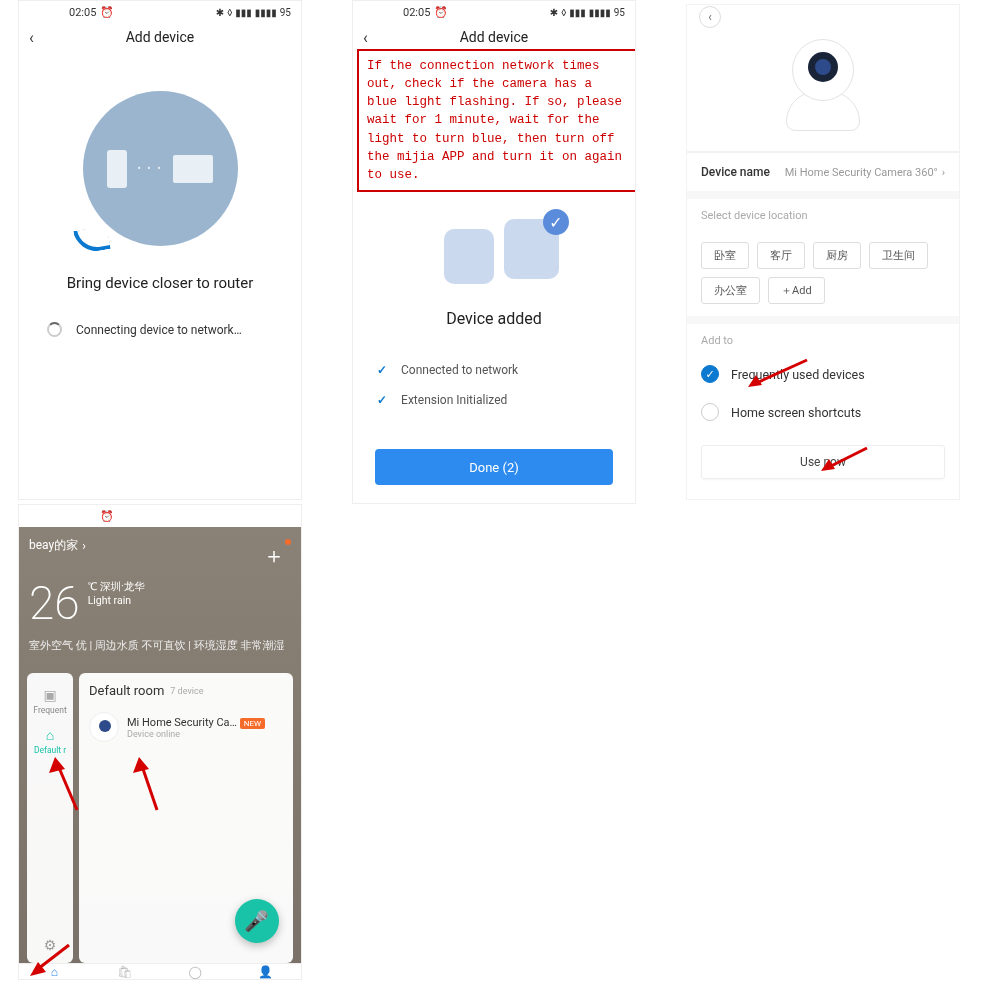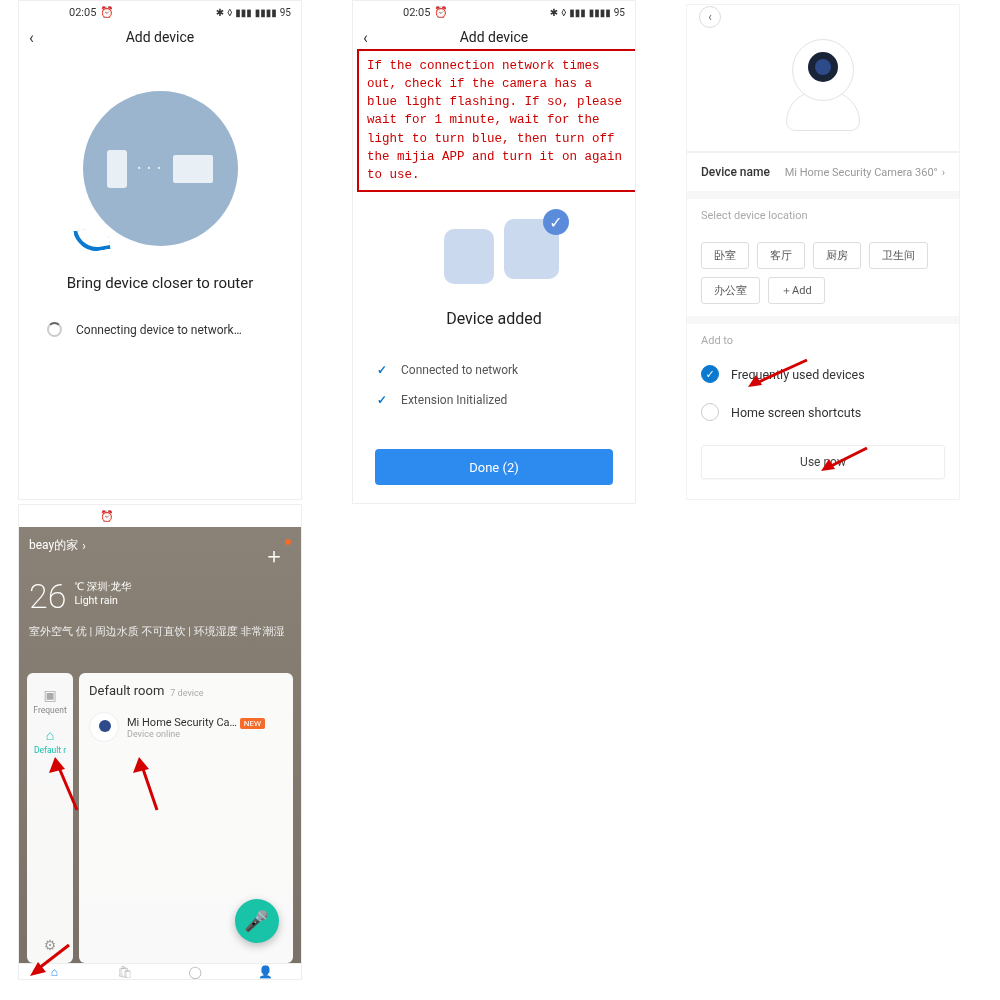--- a/index.html
+++ b/index.html
@@ -48,32 +48,32 @@
   .radio { width:18px; height:18px; border-radius:50%; border:1px solid #ccc; display:flex; align-items:center; justify-content:center; }
   .radio.checked { background:#0b79d0; border-color:#0b79d0; color:#fff; font-size:11px; }
   .use-btn { margin:14px 14px 0; border:1px solid #eee; border-radius:3px; height:34px; display:flex; align-items:center; justify-content:center; font-size:12px; color:#444; box-shadow:0 1px 2px rgba(0,0,0,0.04);}
   .arrow { position:absolute; pointer-events:none; }
   .p4-bg { position:absolute; inset:22px 0 16px 0; background: linear-gradient(#8a8276, #7a7268); }
   .p4-overlay { position:absolute; left:10px; right:12px; top:32px; color:#fff; font-size:12px; }
   .p4-home { display:flex; align-items:center; gap:4px; }
   .p4-plus { position:absolute; right:16px; top:36px; color:#fff; font-size:22px; }
   .p4-plus::after{content:""; position:absolute; top:-2px; right:-6px; width:6px; height:6px; background:#f46b2a; border-radius:50%;}
   .p4-temp { display:flex; align-items:flex-start; gap:8px; margin-top:22px; }
-  .p4-deg { font-size:34px; font-weight:200; }
+  .p4-deg { font-size:46px; font-weight:200; }
   .p4-loc { font-size:10.5px; line-height:1.3; margin-top:4px;}
   .p4-info { font-size:11px; margin-top:8px; color:#eee;}
   .cards { position:absolute; left:8px; right:8px; top:168px; bottom:16px; display:flex; gap:6px; }
   .side-tabs { width:46px; background:rgba(255,255,255,0.95); border-radius:6px; display:flex; flex-direction:column; align-items:center; padding-top:8px; }
   .side-tab { font-size:8.5px; color:#888; text-align:center; padding:6px 0; width:100%; }
   .side-tab .ic { font-size:14px; display:block; margin-bottom:2px; color:#aaa;}
   .side-tab.active { color:#19c3a8; }
   .side-tab.active .ic { color:#19c3a8; }
   .side-gear { margin-top:auto; margin-bottom:10px; color:#999; font-size:14px;}
   .main-card { flex:1; background:rgba(255,255,255,0.96); border-radius:6px; padding:10px; position:relative;}
-  .room-head { display:flex; align-items:flex-end; gap:6px; }
+  .room-head { display:flex; align-items:center; gap:6px; }
   .room-name { font-size:13px; color:#333; }
   .room-count { font-size:9px; color:#aaa;}
   .dev-row { display:flex; align-items:center; gap:8px; margin-top:14px; }
   .dev-ic { width:30px; height:30px; background:#fff; border:1px solid #eee; border-radius:50%; position:relative;}
   .dev-ic::after{content:""; position:absolute; top:7px; left:9px; width:12px; height:12px; background:#2d4a8a; border-radius:50%;}
   .dev-txt { flex:1; }
   .dev-name { font-size:11px; color:#333;}
   .dev-stat { font-size:9px; color:#aaa;}
   .badge-new { background:#f46b2a; color:#fff; font-size:8px; padding:1px 4px; border-radius:2px;}
   .fab { position:absolute; right:14px; bottom:20px; width:44px; height:44px; background:#19c3a8; border-radius:50%; display:flex; align-items:center; justify-content:center; color:#fff; font-size:20px; box-shadow:0 3px 8px rgba(0,0,0,0.25);}

